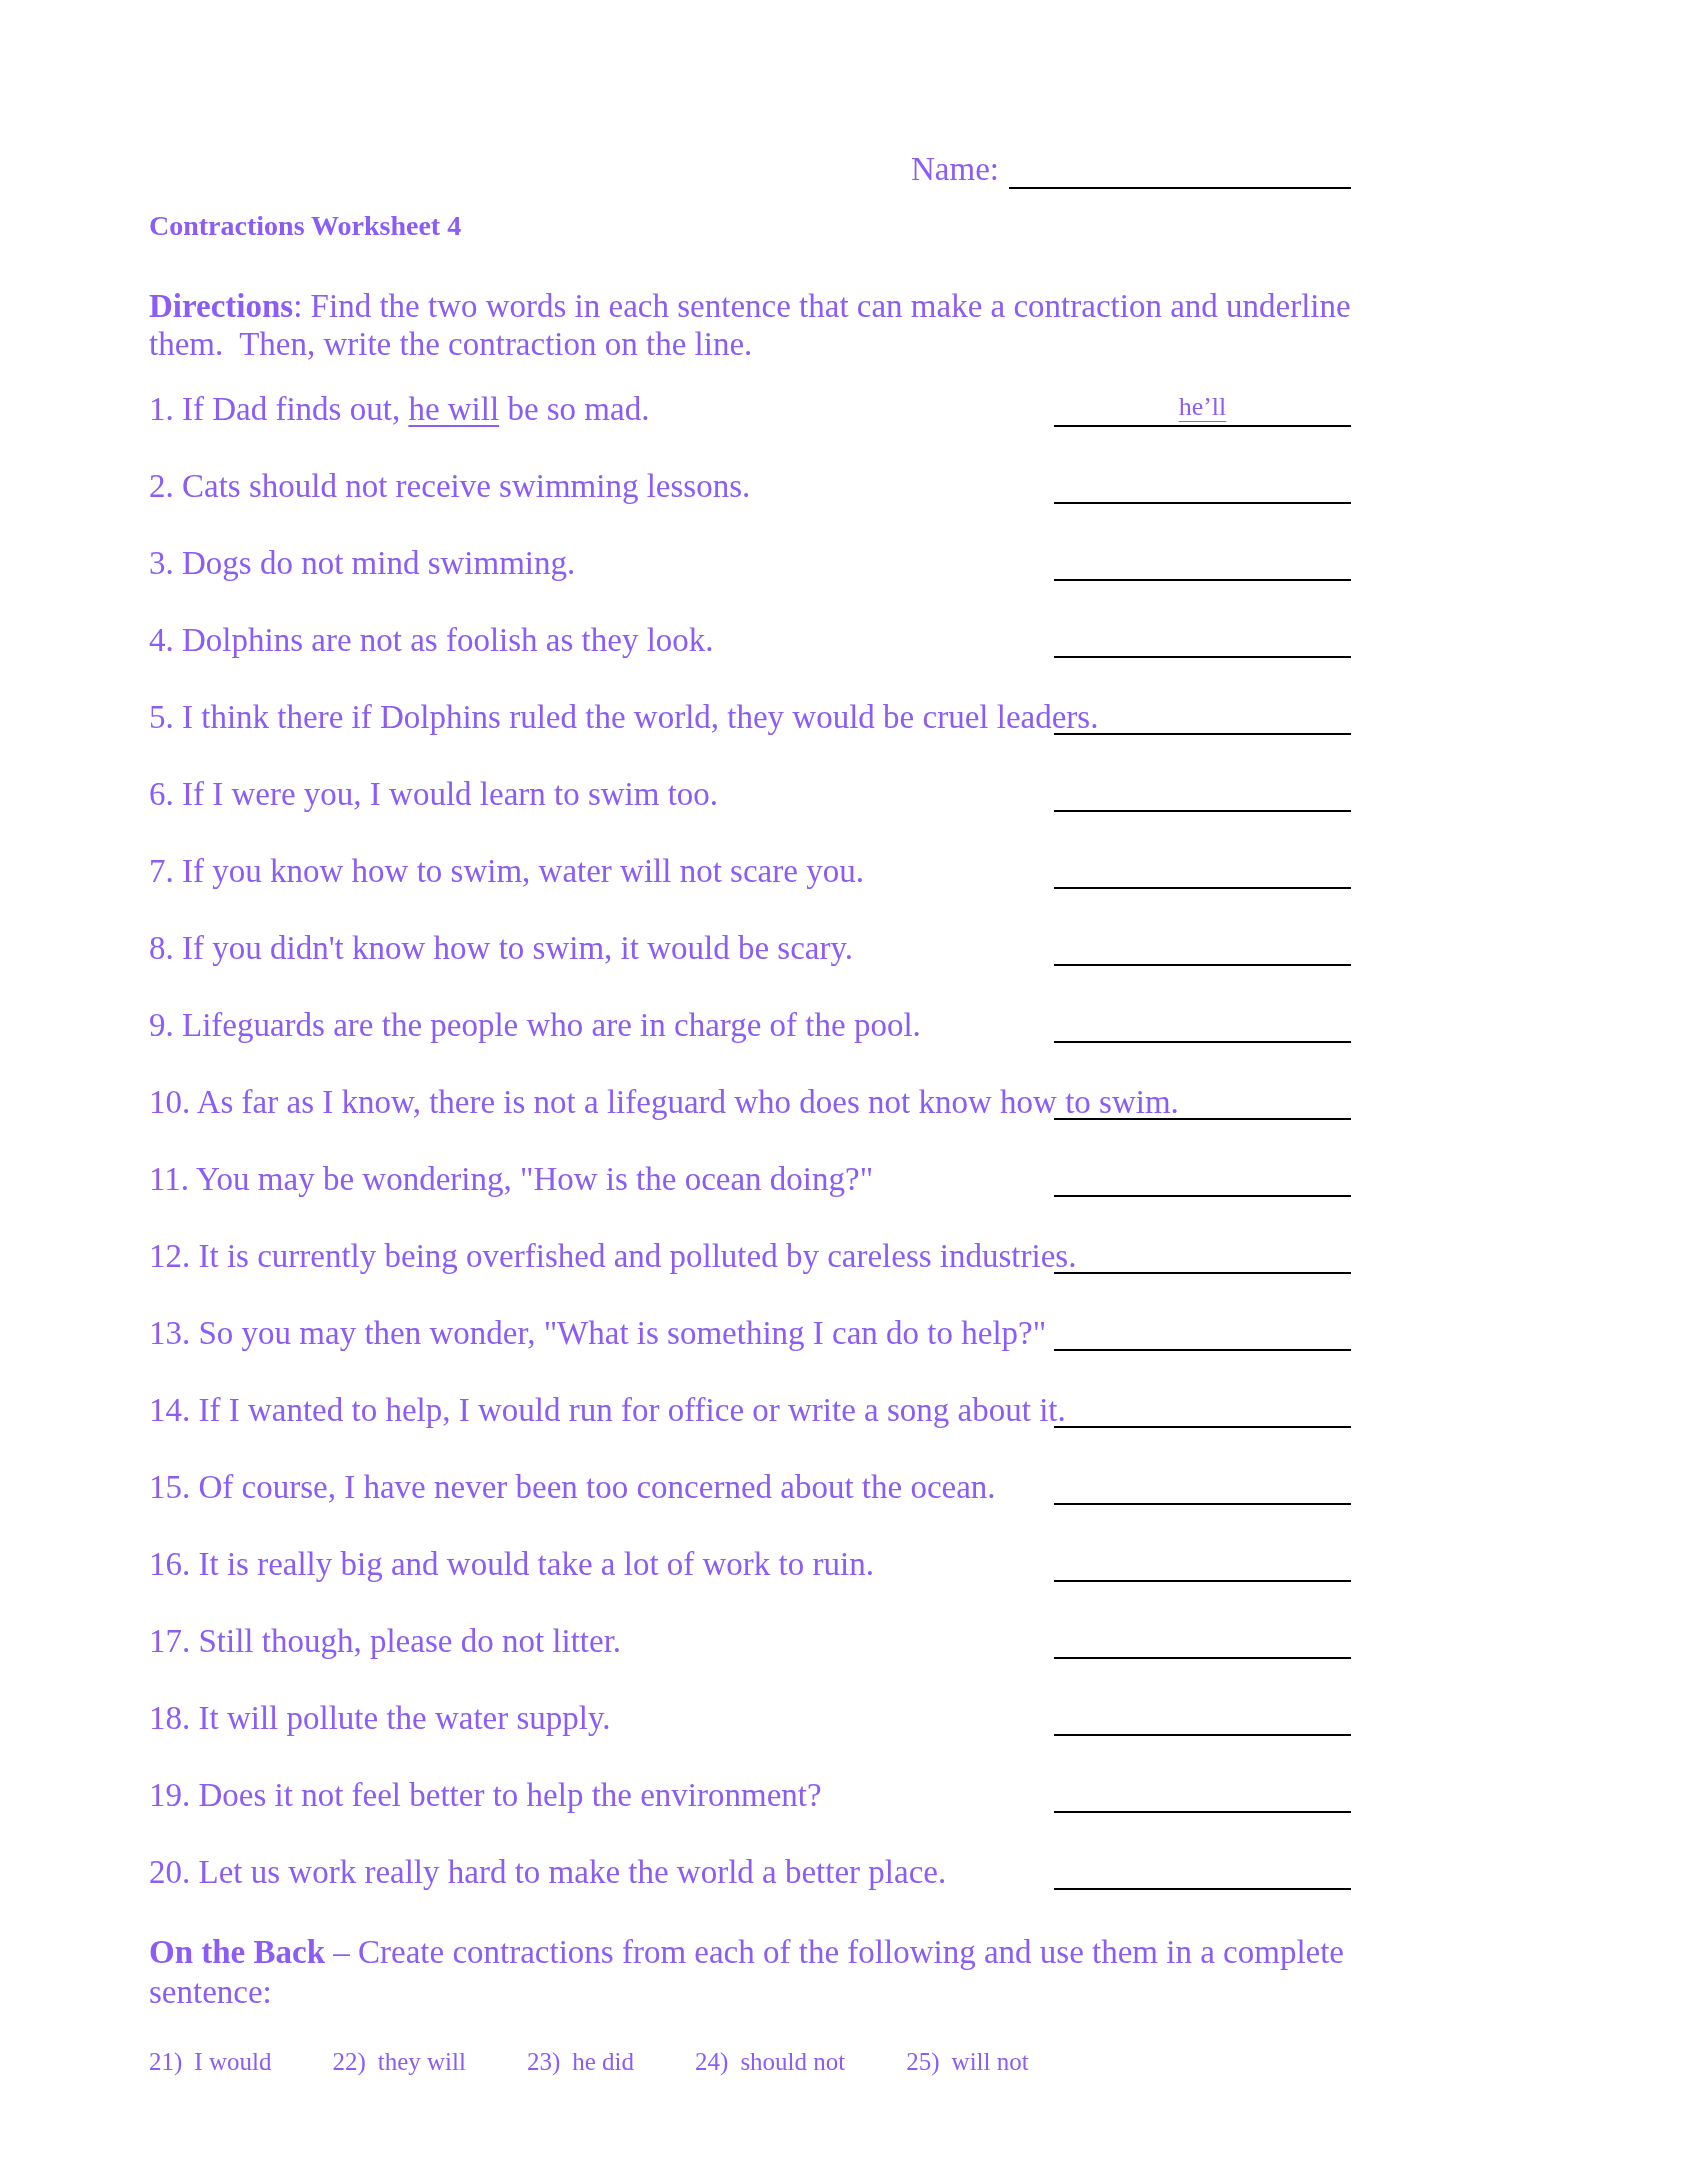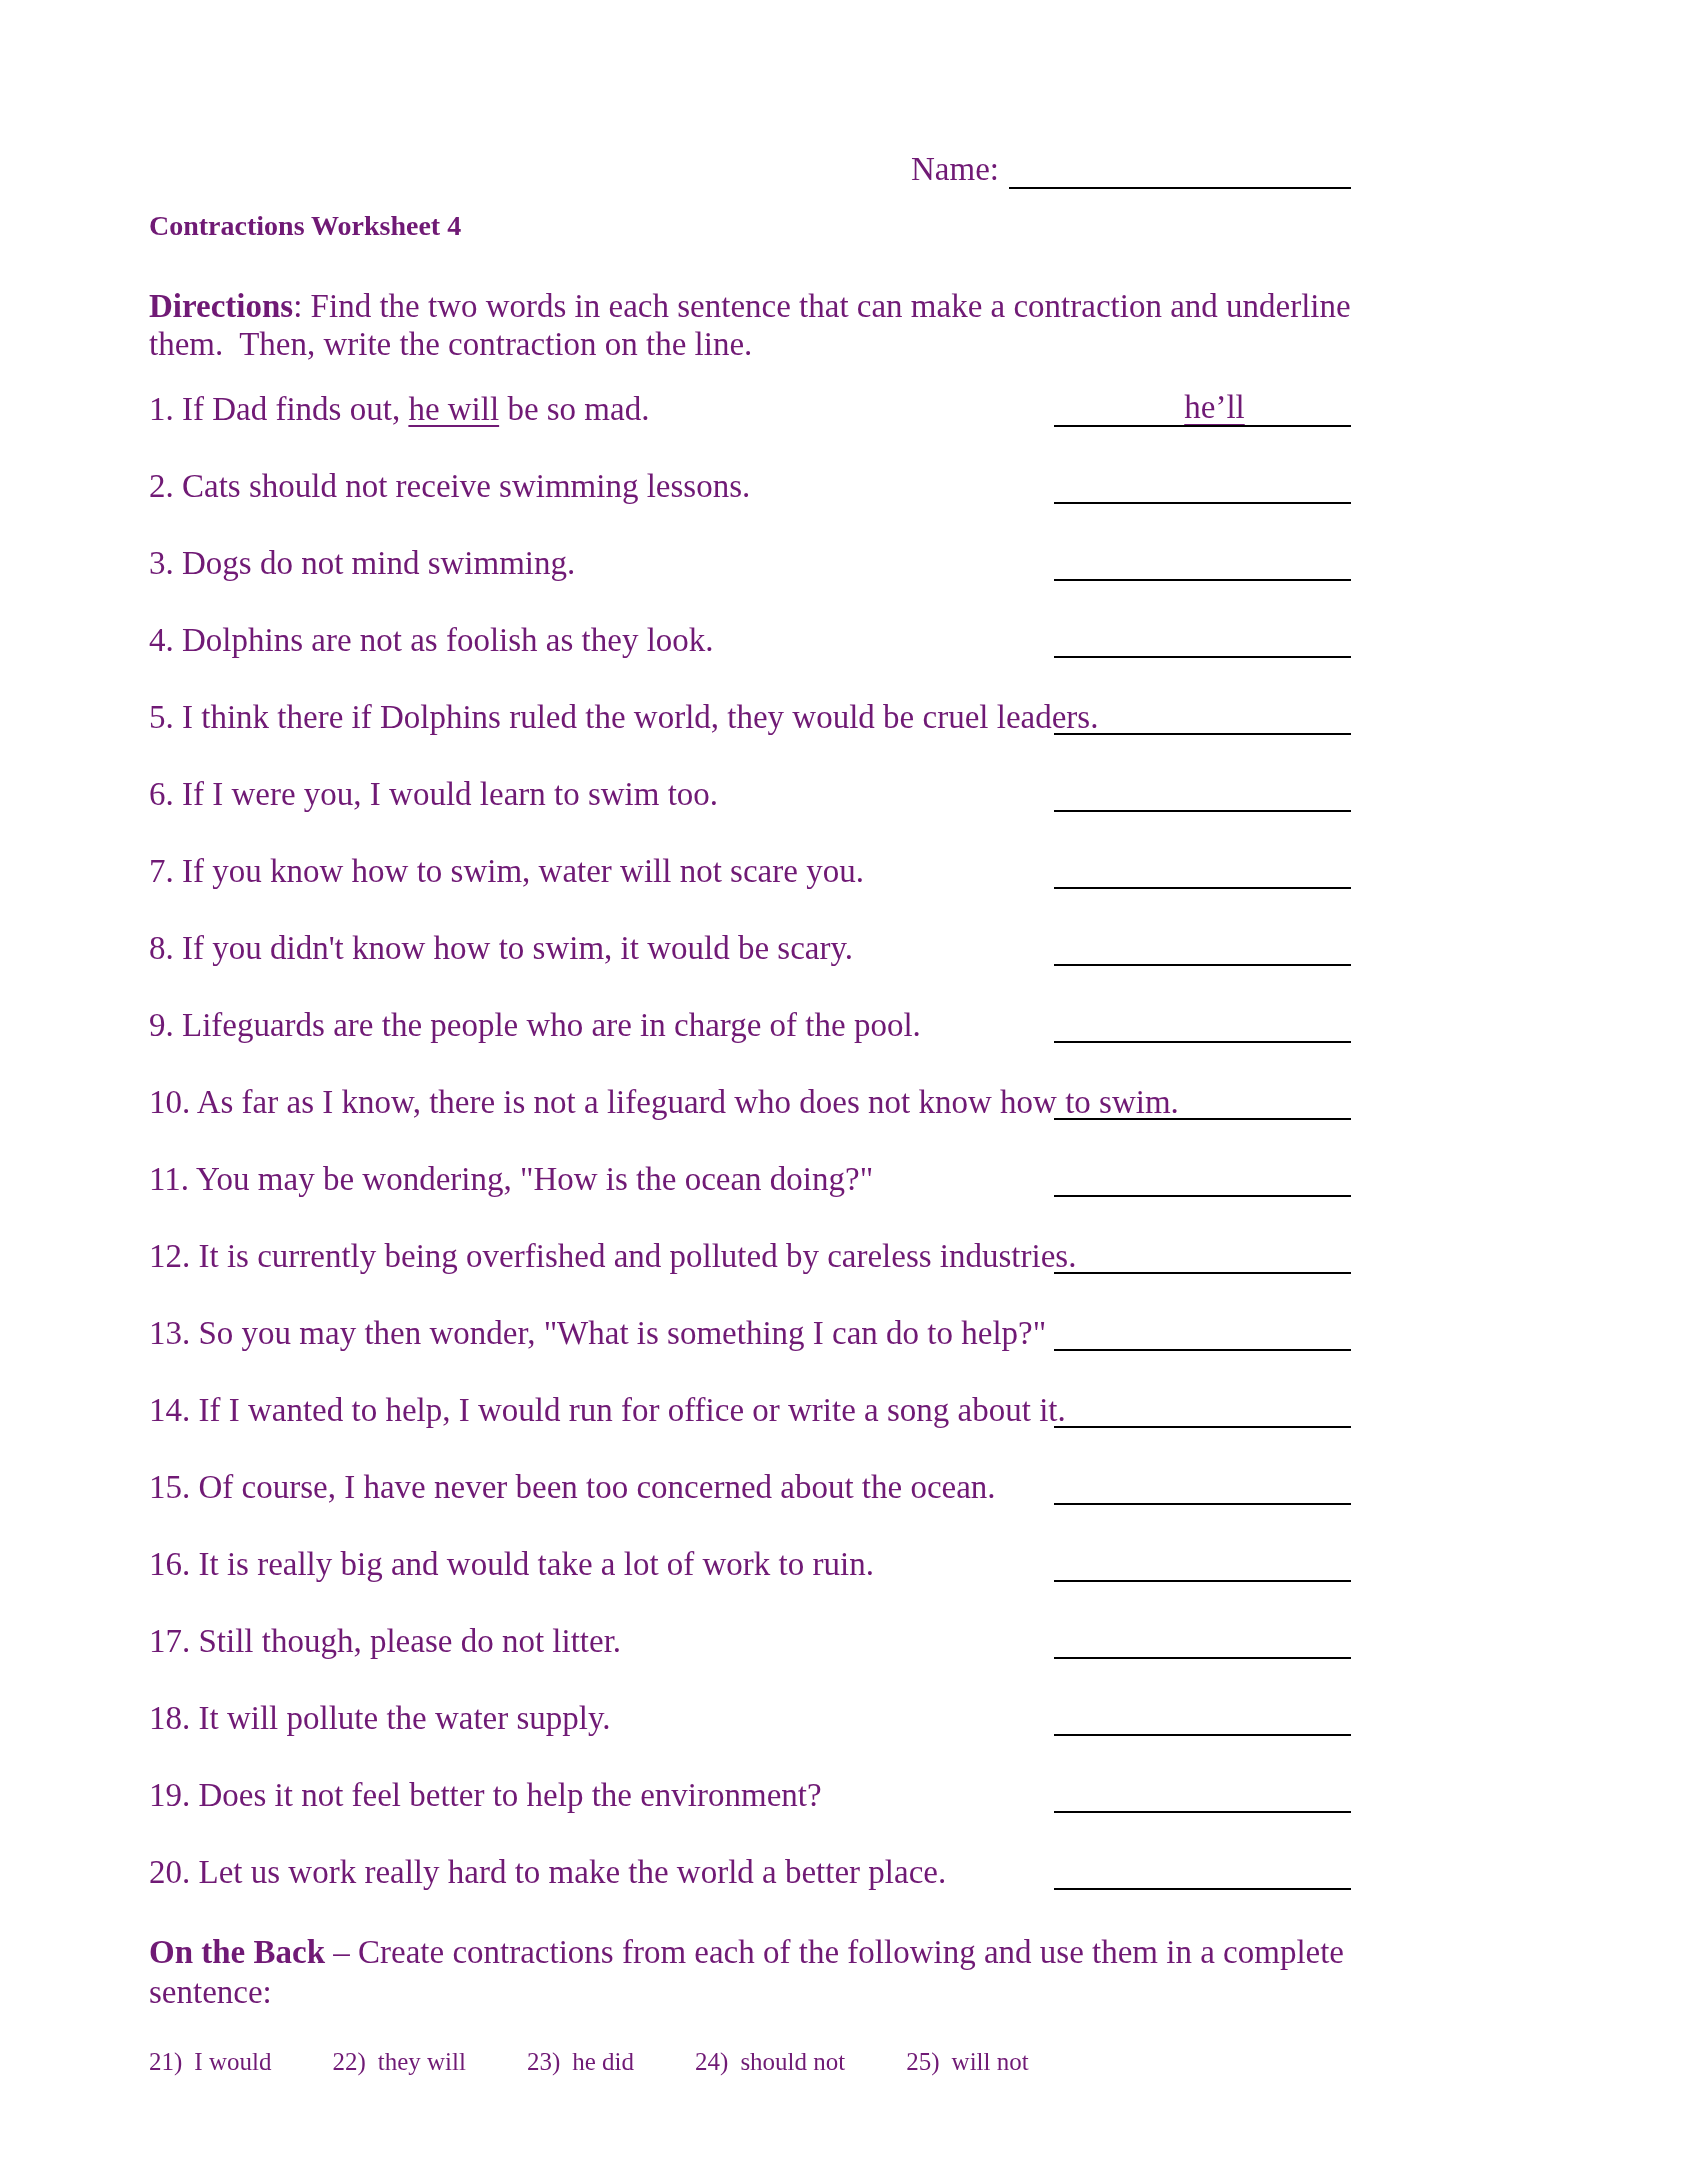--- a/index.html
+++ b/index.html
@@ -5,21 +5,21 @@
   html, body {
     margin: 0;
     padding: 0;
     background: #ffffff;
   }
   .page {
     position: relative;
     width: 1497px;
     height: 2178px;
     background: #ffffff;
-    color: #701a75;
+    color: #8b5cf6;
     font-family: "Liberation Serif", "DejaVu Serif", serif;
     overflow: hidden;
   }
   .content {
     position: absolute;
     left: 149px;
     right: 146px;
     top: 0;
   }
   
@@ -85,25 +85,25 @@
   .answer-line {
     position: absolute;
     right: 0;
     bottom: 2px;
     width: 297px;
     height: 40px;
     border-bottom: 2px solid #000;
   }
   .answer-text {
     position: absolute;
-    left: 12px;
+    left: 0;
     bottom: -2px;
     width: 100%;
     text-align: center;
-    font-size: 33px;
+    font-size: 26px;
     line-height: 40px;
     text-decoration: underline;
     text-decoration-thickness: 1px;
     text-underline-offset: 6px;
   }
   
   .on-back {
     margin-top: 40px;
     font-size: 33px;
     line-height: 40px;

